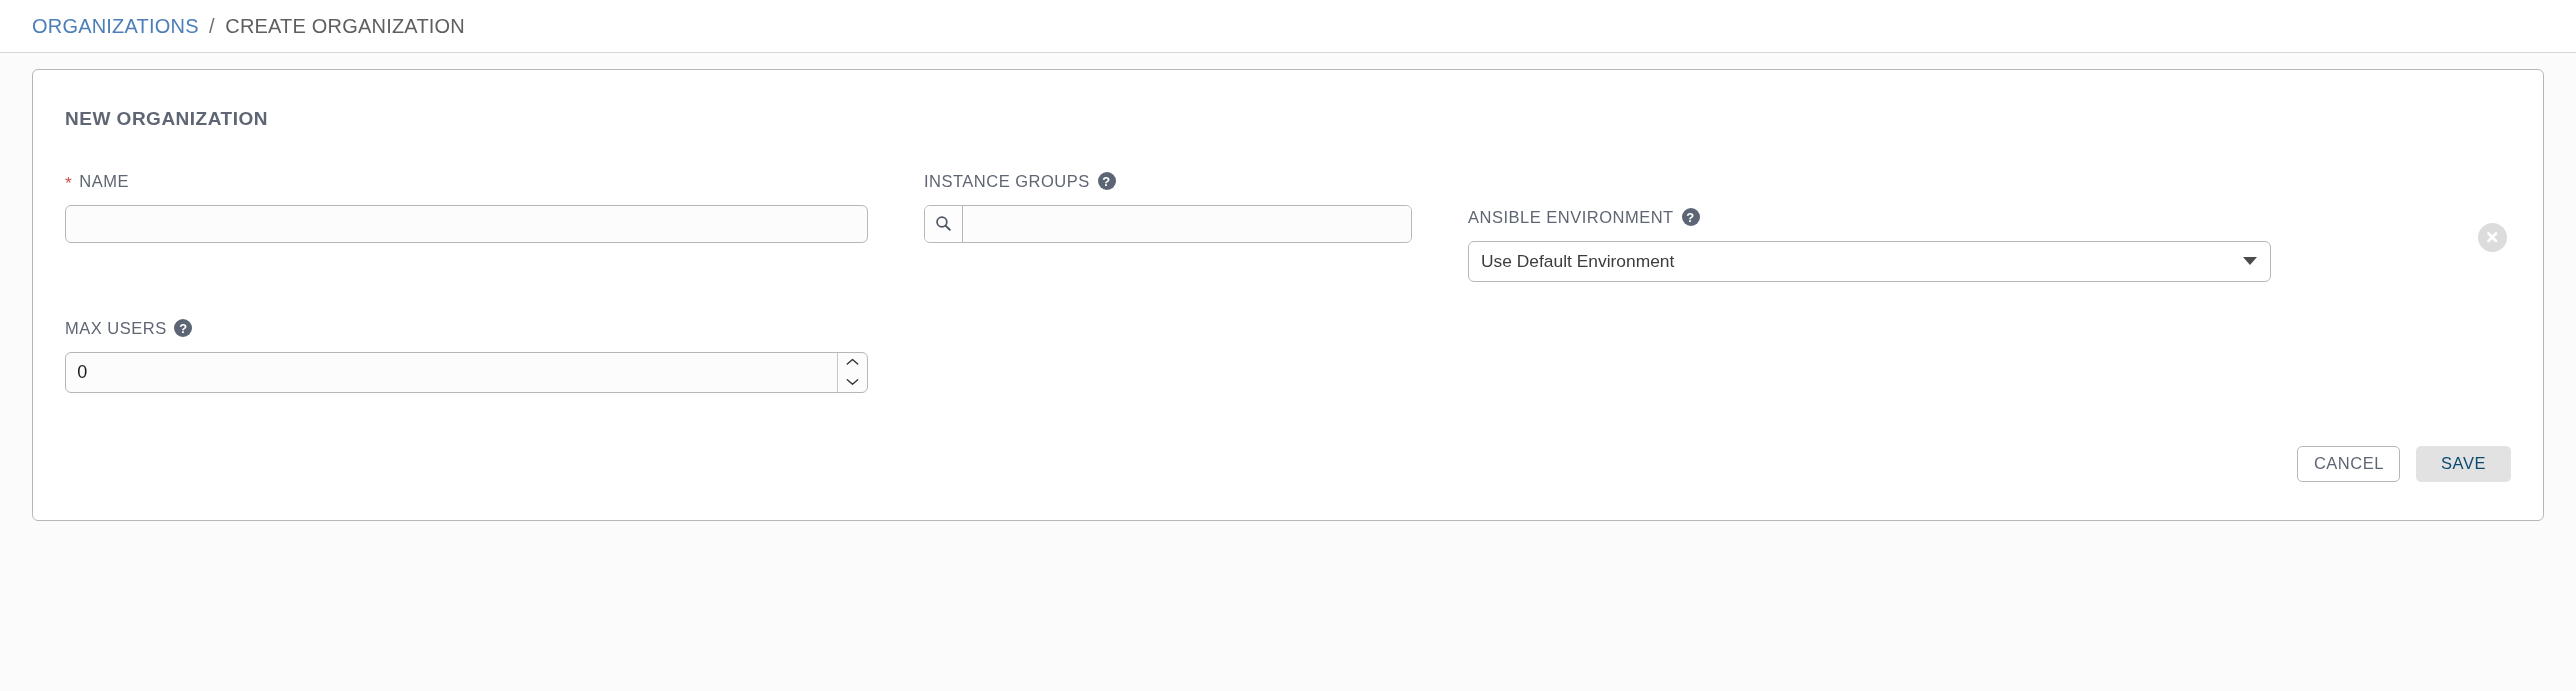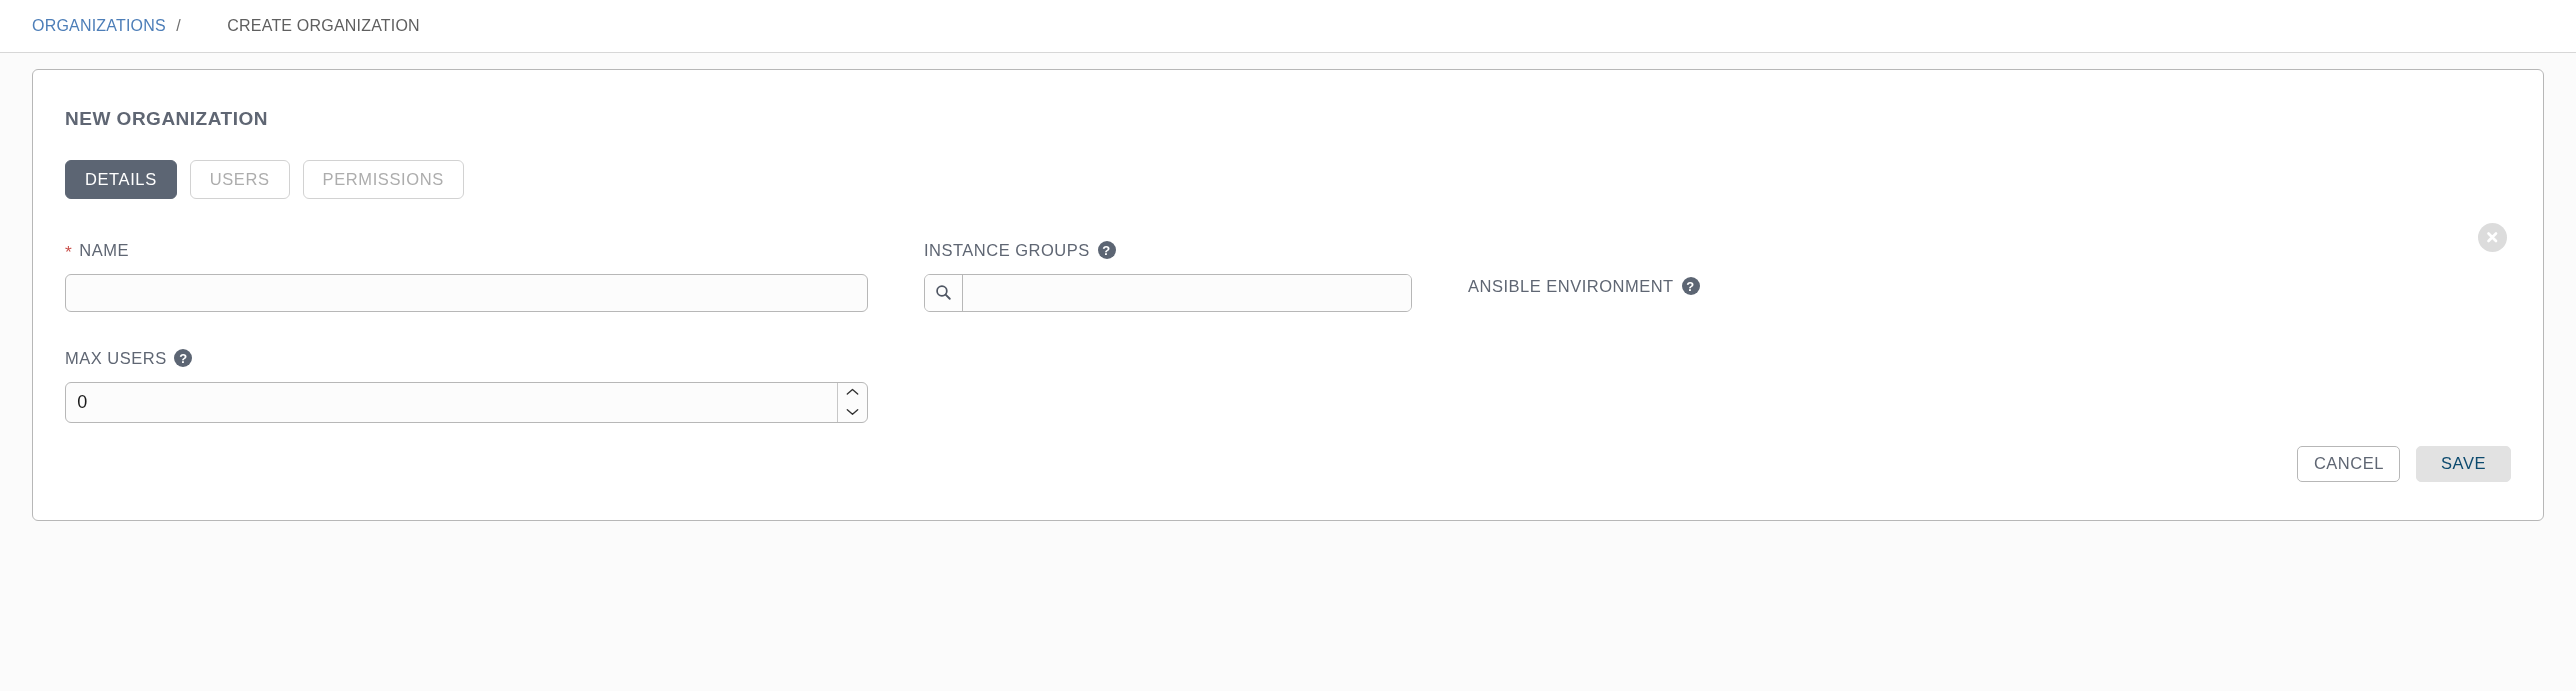--- a/index.html
+++ b/index.html
@@ -21,35 +21,34 @@
     background: #ffffff;
     border-bottom: 0.9px solid #d7d7d7;
     display: flex;
     align-items: center;
     padding-left: 32px;
     box-sizing: border-box;
   }
   .breadcrumb {
     display: flex;
     align-items: center;
-    font-size: 16px;
+    font-size: 20px;
     letter-spacing: 0.2px;
   }
   .crumb-link {
     color: #4d7eb8;
     text-decoration: none;
     cursor: pointer;
   }
   .crumb-sep {
     color: #707070;
     margin: 0 10.4px;
   }
   .crumb-current {
     color: #5f5f5f;
-    margin-left: 36px;
   }
 
   
   .page-body {
     background: #fbfbfb;
     height: 639px;
     box-sizing: border-box;
     padding: 15.6px 32px 0 32px;
   }
 
@@ -328,25 +327,20 @@
   <div class="card">
 
     <h1 class="card-title">NEW ORGANIZATION</h1>
 
     <div class="close-icon">
       <svg width="16.5" height="16.5" viewBox="0 0 19 19" aria-hidden="true">
         <path d="M5.2 5.2 L13.8 13.8 M13.8 5.2 L5.2 13.8" stroke="#ffffff" stroke-width="3.1" stroke-linecap="round"></path>
       </svg>
     </div>
 
-    <div class="tabs">
-      <div class="tab active">DETAILS</div>
-      <div class="tab inactive">USERS</div>
-      <div class="tab inactive">PERMISSIONS</div>
-    </div>
 
     <div class="form-grid">
 
       <div class="field">
         <div class="field-label">
           <span class="req-star">*</span>
           <span>NAME</span>
         </div>
         <input class="text-input" type="text" value="" style="">
       </div>
@@ -365,20 +359,26 @@
             </svg>
           </div>
           <input class="lookup-input" type="text" value="" style="">
         </div>
       </div>
 
       <div class="field row2">
         <div class="field-label">
           <span>ANSIBLE ENVIRONMENT</span>
           <span class="help-icon">?</span>
+        </div>
+        <div class="select-wrap">
+          <div class="select-box">
+            <span>Use Default Environment</span>
+          </div>
+          <span class="select-caret"></span>
         </div>
       </div>
 
       <div class="field row2">
         <div class="field-label">
           <span>MAX USERS</span>
           <span class="help-icon">?</span>
         </div>
         <div class="num-wrap">
           <input class="num-input" type="text" value="0" style="">

